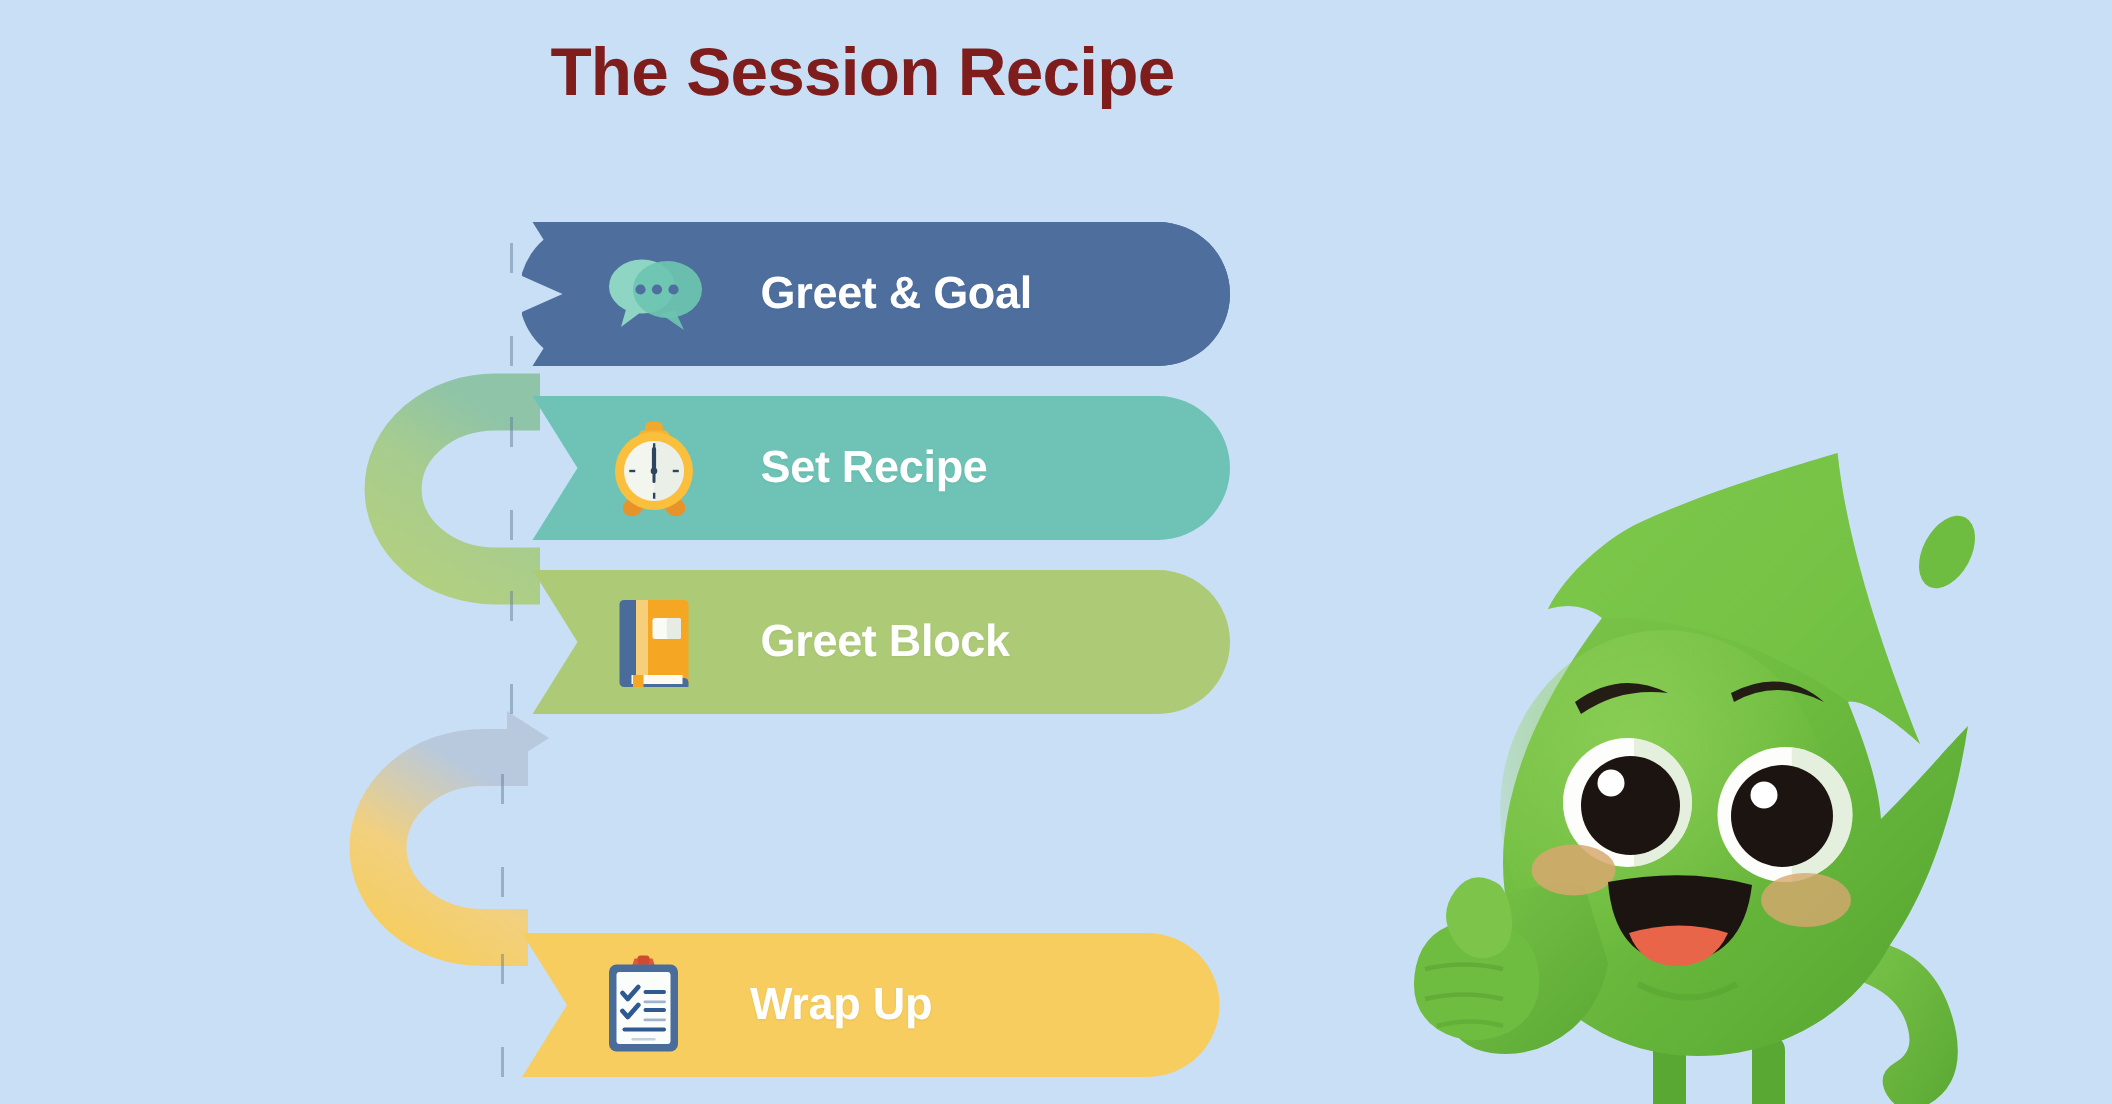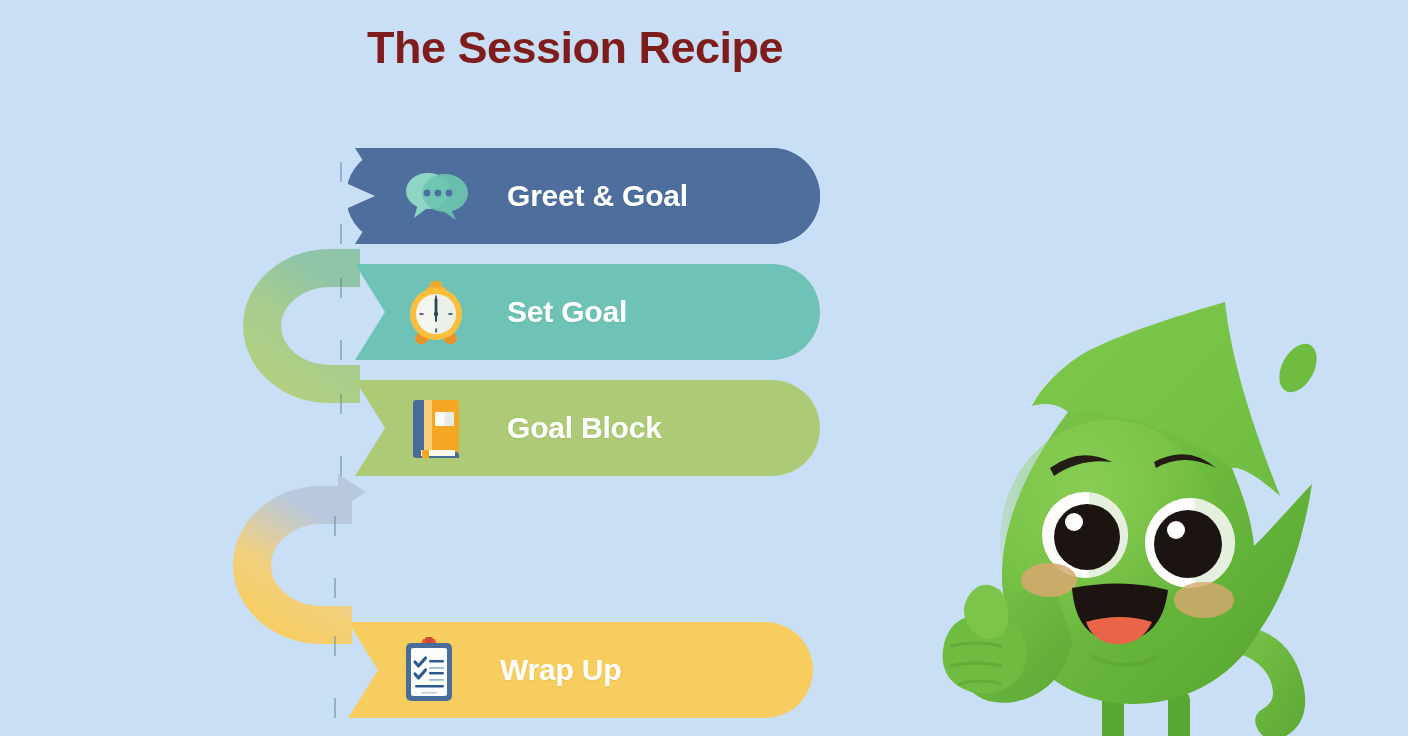--- a/index.html
+++ b/index.html
@@ -166,42 +166,42 @@
           <circle cx="36" cy="38" r="20" fill="#e2e8e1" opacity="0.5" clip-path="inset(0 0 0 50%)"></circle>
           <rect x="34.6" y="22" width="2.8" height="18" rx="1.4" fill="#2e4560"></rect>
           <rect x="35" y="37" width="2" height="9" rx="1" fill="#2e4560"></rect>
           <rect x="35.3" y="19.5" width="1.6" height="4" fill="#2e4560"></rect>
           <rect x="35.3" y="52.5" width="1.6" height="4" fill="#2e4560"></rect>
           <rect x="19.5" y="37.2" width="4" height="1.6" fill="#2e4560"></rect>
           <rect x="48.5" y="37.2" width="4" height="1.6" fill="#2e4560"></rect>
           <circle cx="36" cy="38" r="2.2" fill="#2e4560"></circle>
         </svg>
       </div>
-      <div class="step-label">Set Goal</div>
+      <div class="step-label">Set Recipe</div>
     </div>
     <div class="tick" style="top:234px;"></div>
     <div class="tick" style="top:296px;"></div>
 
     <div class="step-row" style="top:336px;">
       <svg width="475" height="96" style="position:absolute;left:0;top:0;overflow:visible;">
         <path d="M 48,0 H 427 A 48,48 0 0 1 427,96 H 10 L 10,96 L 40,48 L 10,0 Z" fill="#adcb77"></path>
       </svg>
       <div class="icon-wrap">
         <svg viewBox="0 0 72 72" width="72" height="72">
           <path d="M 16 8 h 10 v 58 h -10 a 3 3 0 0 1 -3 -3 V 11 a 3 3 0 0 1 3 -3 Z" fill="#4a6c9b"></path>
           <rect x="24" y="8" width="8" height="56" fill="#f7cf7a"></rect>
           <path d="M 32 8 H 56 a 3 3 0 0 1 3 3 v 52 a 3 3 0 0 1 -3 3 H 32 Z" fill="#f5a623"></path>
           <rect x="35" y="20" width="19" height="14" rx="1.5" fill="#fbfbf5"></rect>
           <rect x="44.5" y="20" width="9.5" height="14" rx="1.5" fill="#e6ebe3"></rect>
           <path d="M 18 60 H 56 a 3 3 0 0 1 3 3 v 3 H 18 a 3 3 0 0 1 -3 -3 a 3 3 0 0 1 3 -3 Z" fill="#4a6c9b"></path>
           <rect x="21" y="58" width="34" height="6" fill="#fdfbf1"></rect>
           <rect x="22" y="58" width="7" height="8" fill="#f5a623"></rect>
         </svg>
       </div>
-      <div class="step-label">Goal Block</div>
+      <div class="step-label">Greet Block</div>
     </div>
     <div class="tick" style="top:350px;"></div>
     <div class="tick" style="top:412px;"></div>
 
     <div class="tick" style="top:472px;left:334px;"></div>
     <div class="tick" style="top:534px;left:334px;"></div>
 
     <div class="step-row" style="top:578px;left:338px;text-align:center;">
       <svg width="475" height="96" style="position:absolute;left:0;top:0;overflow:visible;">
         <path d="M 48,0 H 427 A 48,48 0 0 1 427,96 H 10 L 10,96 L 40,48 L 10,0 Z" fill="#f6cd5e"></path>

